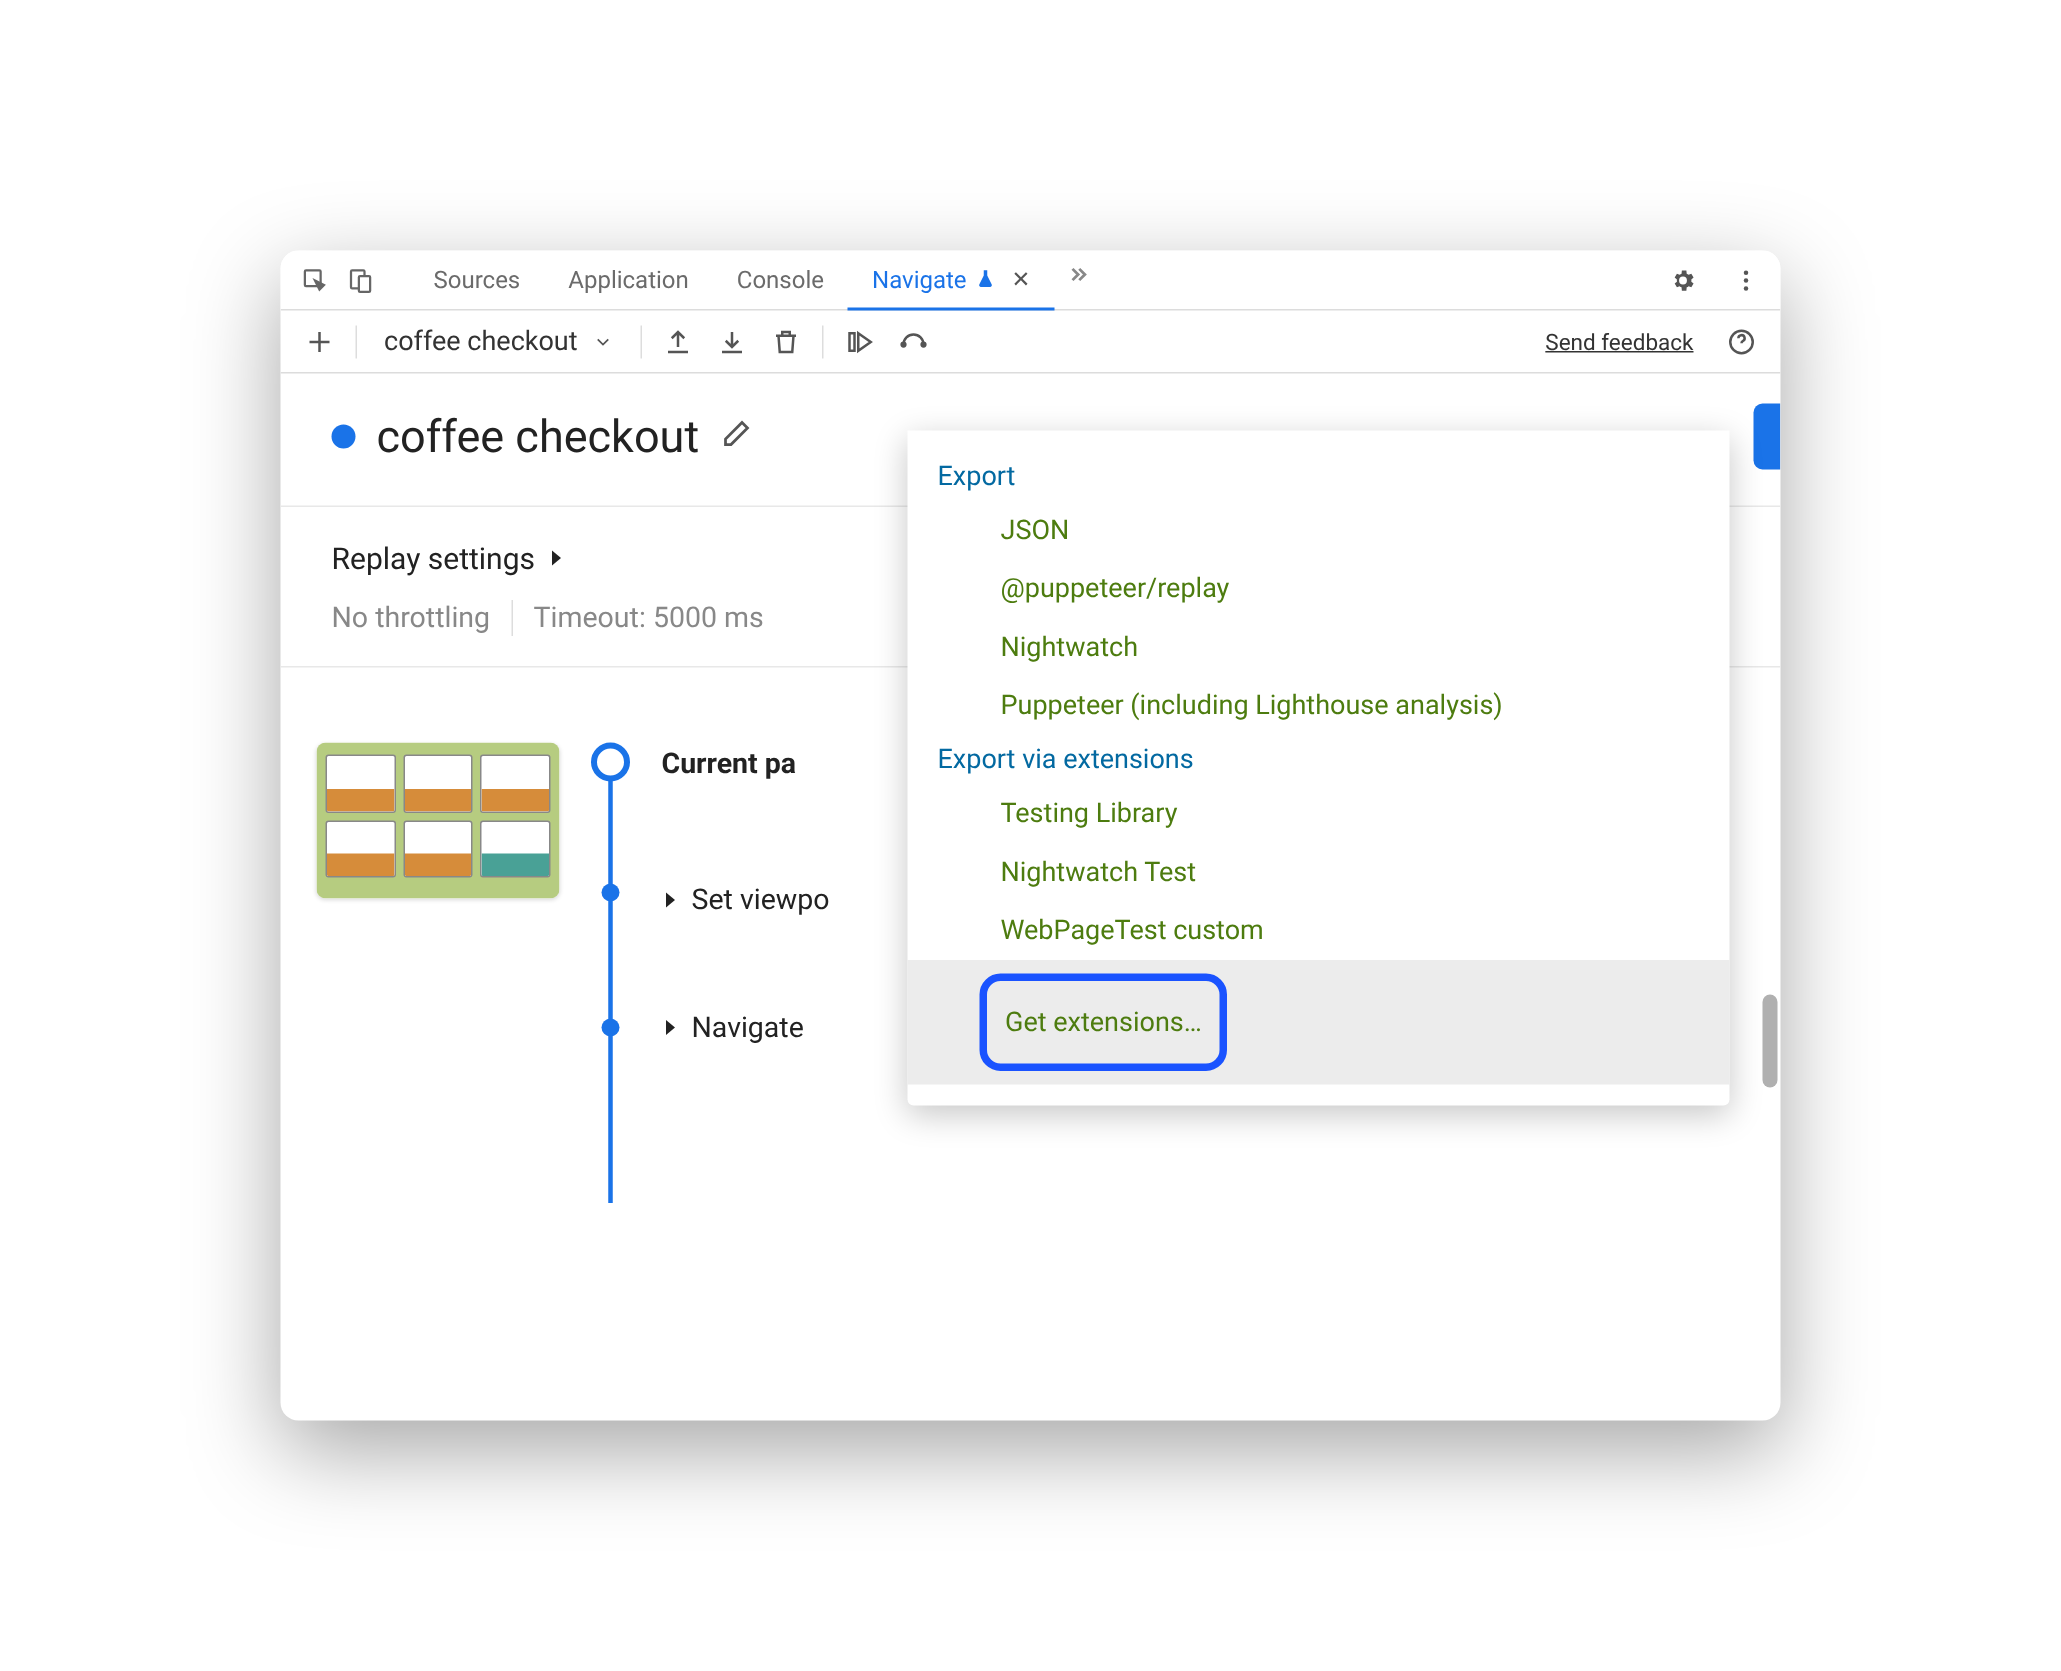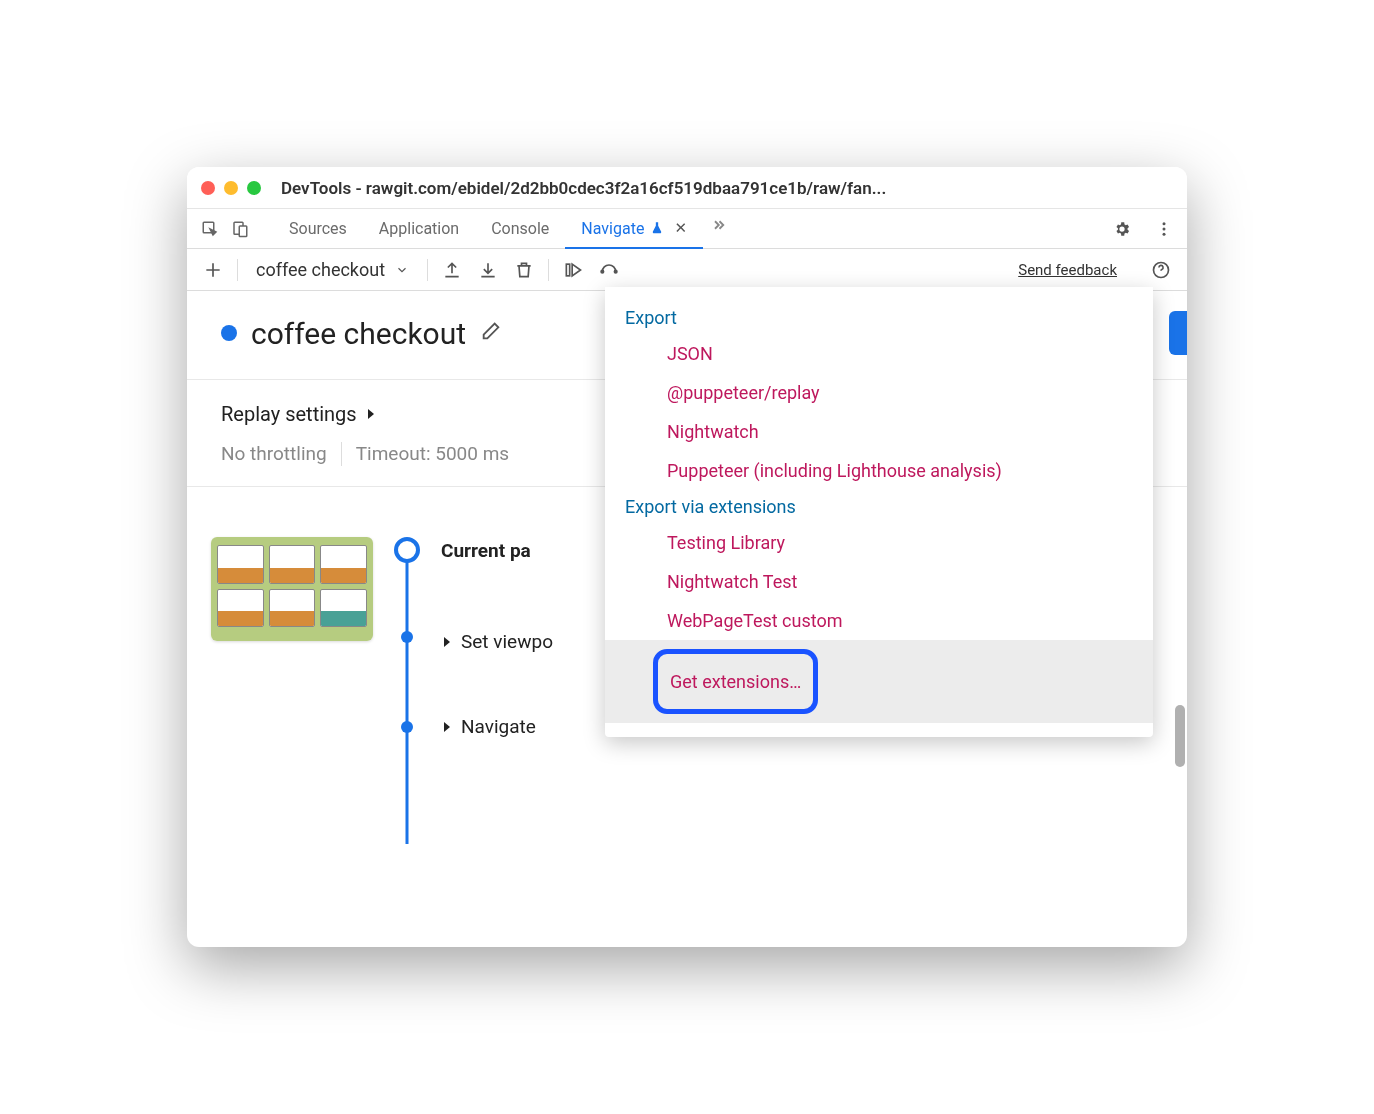--- a/index.html
+++ b/index.html
@@ -88,21 +88,21 @@
   width: 32px; height: 32px;
   display: flex; align-items: center; justify-content: center;
   color: #555;
 }
 .tb-btn svg { width: 20px; height: 20px; }
 .vr { width: 1px; height: 22px; background: #ddd; margin: 0 4px;}
 .selector {
   display: flex; align-items: center; gap: 10px;
   padding: 0 10px; font-size: 18px; color: #333;
 }
-.toolbar-right { margin-left: auto; display: flex; align-items: center; gap: 28px; }
+.toolbar-right { margin-left: auto; display: flex; align-items: center; gap: 16px; }
 .link { font-size: 15px; text-decoration: underline; color: #333; }
 .content {
   flex: 1;
   overflow: hidden;
   position: relative;
 }
 .title-row {
   display: flex; align-items: center; gap: 14px;
   padding: 20px 34px 24px;
   border-bottom: 1px solid #e8e8e8;
@@ -219,21 +219,21 @@
   z-index: 10;
 }
 .dd-header {
   padding: 6px 20px;
   font-size: 18px;
   color: #0369a1;
 }
 .dd-item {
   padding: 9px 20px 9px 62px;
   font-size: 18px;
-  color: #be185d;
+  color: #4d7c0f;
 }
 .dd-item.highlighted {
   background: #ececec;
 }
 .dd-callout {
   display: inline-block;
   border: 5px solid #1a53ff;
   border-radius: 14px;
   padding: 17px 12px;
   margin-left: -14px;
@@ -246,28 +246,20 @@
   height: 62px;
   background: #b0b0b0;
   border-radius: 5px;
 }
 </style>
 </head>
 <body>
 
 <div class="window">
 
-  <div class="titlebar">
-    <div class="traffic">
-      <div class="dot red"></div>
-      <div class="dot yellow"></div>
-      <div class="dot green"></div>
-    </div>
-    <div class="titlebar-title">DevTools - rawgit.com/ebidel/2d2bb0cdec3f2a16cf519dbaa791ce1b/raw/fan...</div>
-  </div>
 
   <div class="tabs">
     <div class="tab-icon-btn">
       <svg viewBox="0 0 24 24" fill="none" stroke="currentColor" stroke-width="2">
           <rect x="3" y="3" width="14" height="14" rx="1"></rect>
           <path d="M12 12 L20 16 L16 20 Z" fill="currentColor"></path>
         </svg>
     </div>
     <div class="tab-icon-btn">
       <svg viewBox="0 0 24 24" fill="none" stroke="currentColor" stroke-width="2">

